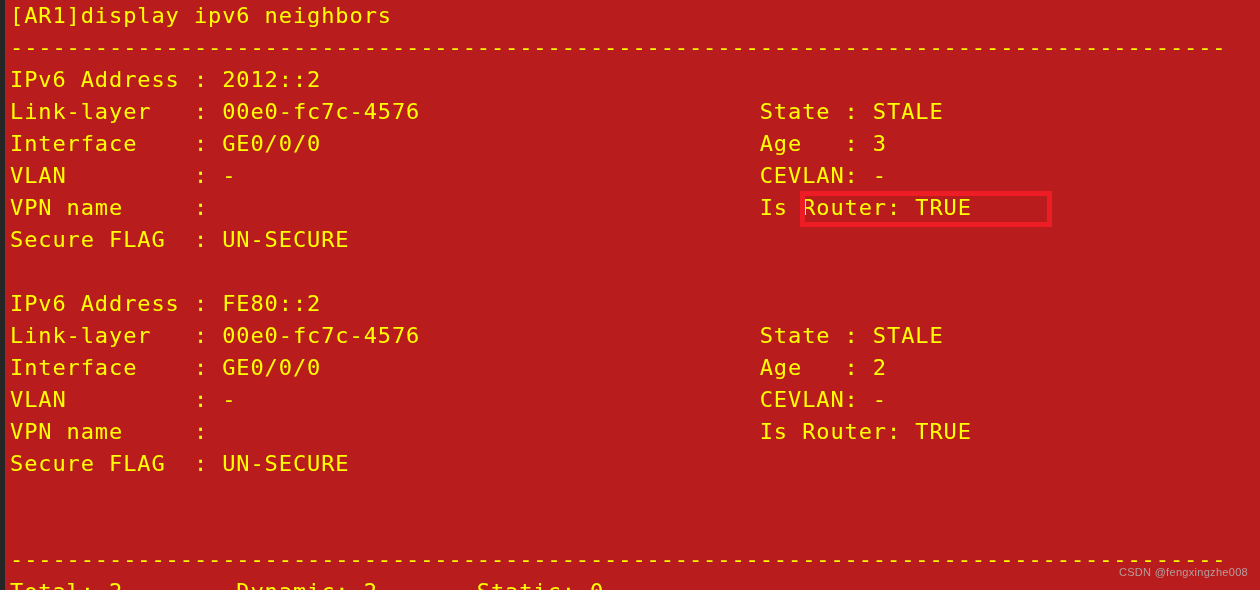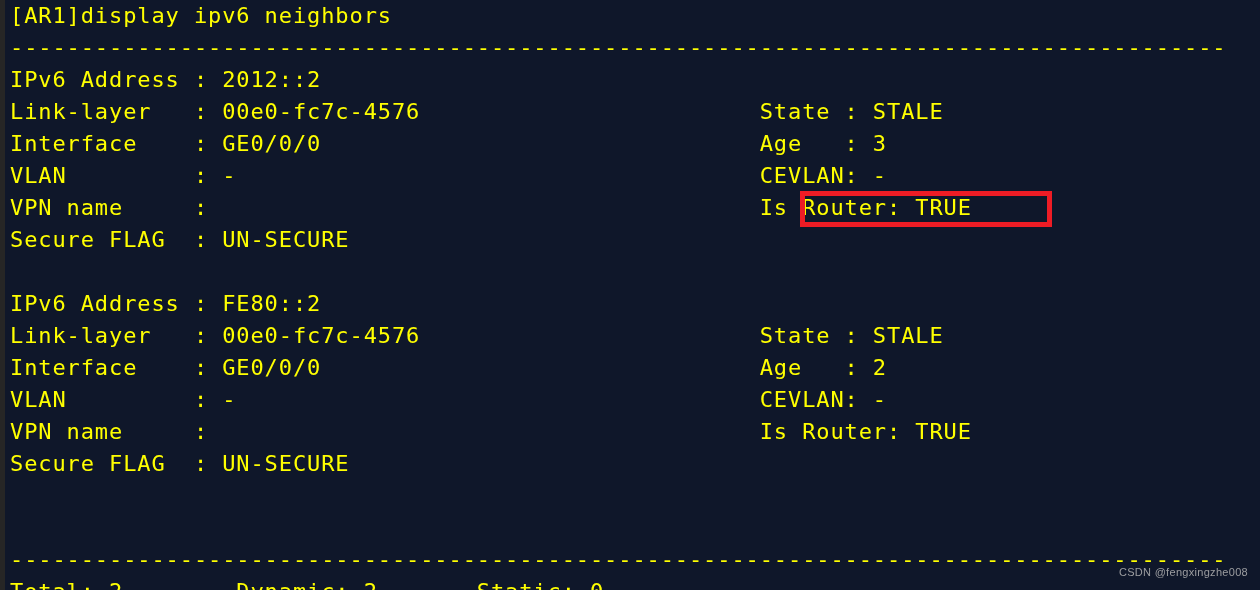--- a/index.html
+++ b/index.html
@@ -11,21 +11,21 @@
   body {
     width: 1260px;
     height: 590px;
     overflow: hidden;
     font-family: "DejaVu Sans Mono", "Liberation Mono", monospace;
   }
   #terminal {
     position: relative;
     width: 1260px;
     height: 590px;
-    background: #0f172a;
+    background: #b91c1c;
     overflow: hidden;
   }
   
   #left-edge {
     position: absolute;
     left: 0;
     top: 0;
     width: 5px;
     height: 590px;
     background: #262626;

